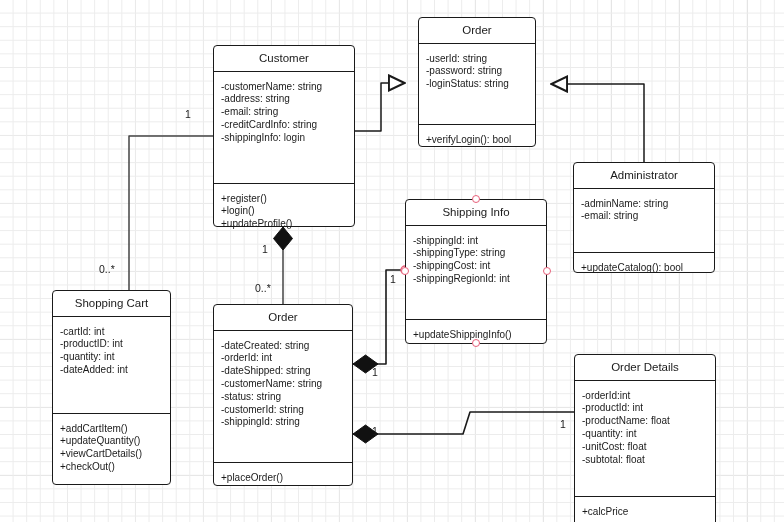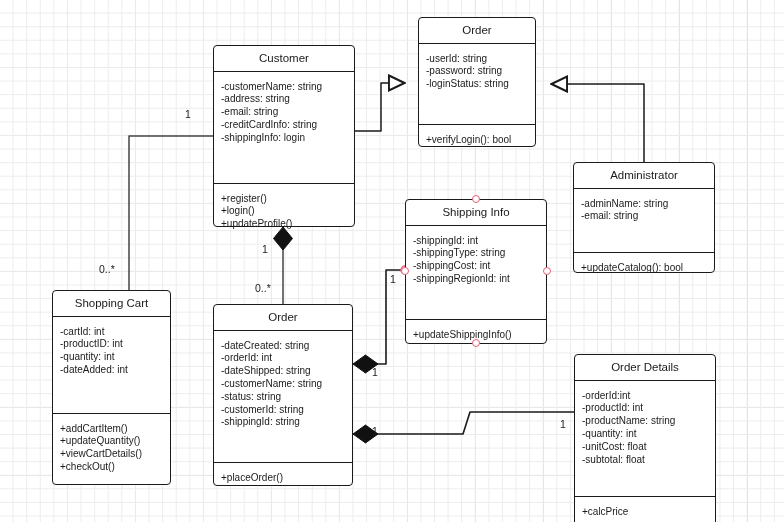--- a/index.html
+++ b/index.html
@@ -202,21 +202,21 @@
     <div class="cls-sec divided">
       <div>+placeOrder()</div>
     </div>
   </div>
 
   <div class="cls" style="left:574px; top:326px; width:142px; height:195px;margin-top:28px;">
     <div class="cls-title">Order Details</div>
     <div class="cls-sec" style="height:97px;">
       <div>-orderId:int</div>
       <div>-productId: int</div>
-      <div>-productName: string</div>
+      <div>-productName: float</div>
       <div>-quantity: int</div>
       <div>-unitCost: float</div>
       <div>-subtotal: float</div>
     </div>
     <div class="cls-sec divided">
       <div>+calcPrice</div>
     </div>
   </div>
 
   <div class="mult" style="left:185px; top:108px;">1</div>

